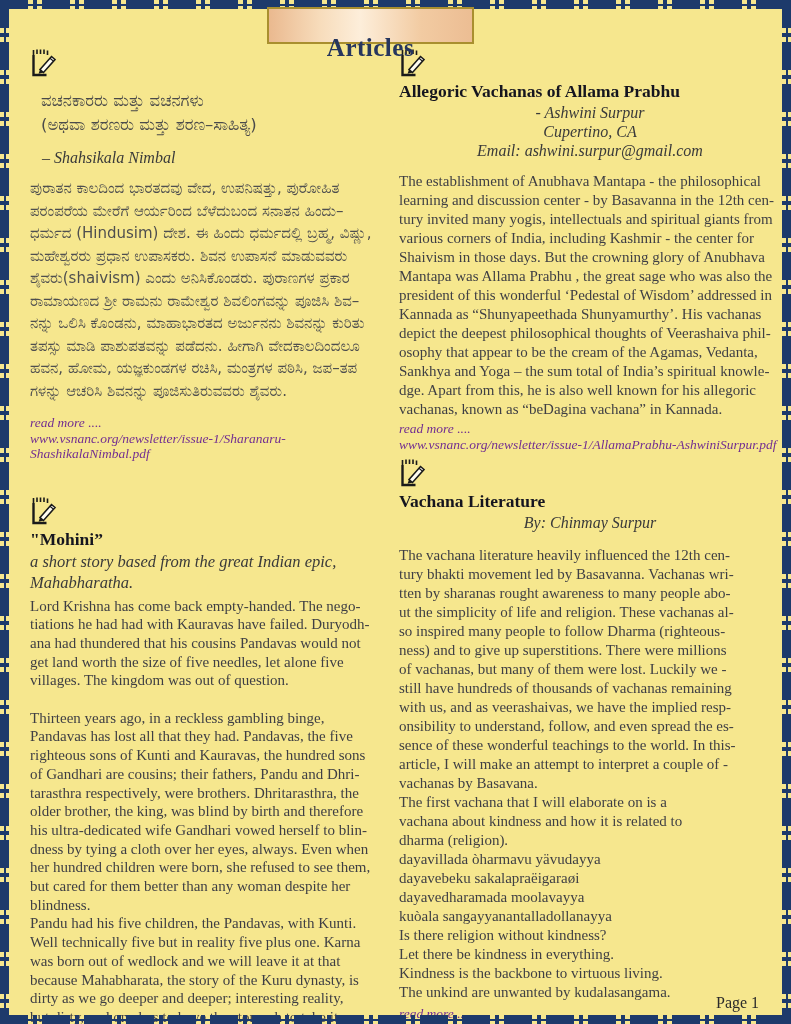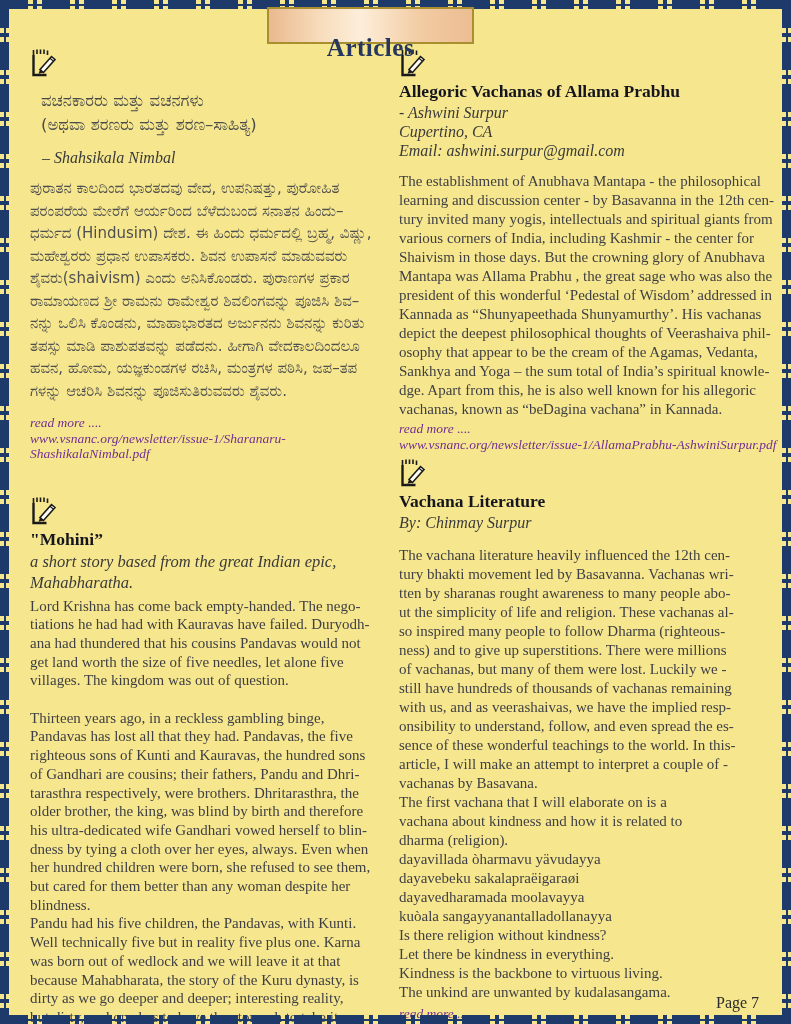--- a/index.html
+++ b/index.html
@@ -20,21 +20,21 @@
   .col{position:absolute;top:48px;}
   .col-left{left:30px;width:372px;}
   .col-right{left:399px;width:382px;}
   .icon{display:block;height:30px;margin:0 0 2px 0;}
   .multiline{white-space:pre-line;}
   .kn-title{font-family:"DejaVu Sans","Liberation Sans",sans-serif;font-weight:normal;
     font-size:16.5px;line-height:24px;color:#4a4a4a;margin:11px;}
   .kn-body{font-family:"DejaVu Sans","Liberation Sans",sans-serif;font-size:15px;
     line-height:22.5px;color:#4f4f4f;margin:10px 0 0 0;}
   .author{font-style:italic;font-size:16px;line-height:19px;color:#3a3a3a;margin:2px 0 0 12px;}
-  .byline{font-style:italic;font-size:16px;line-height:19px;color:#3a3a3a;margin:1px 0 0 0;}
+  .byline{font-style:italic;font-size:16px;line-height:19px;color:#3a3a3a;margin:1px 0 0 0;text-align:center;}
   .en-title{font-weight:bold;font-size:17.5px;line-height:22px;color:#15151f;margin:0;}
   .subtitle{font-style:italic;font-size:16.5px;line-height:21px;color:#3a3a3a;margin:1px 0 0 0;}
   .body-text{font-size:15px;line-height:18.7px;color:#3f3f44;margin:4px 0 0 0;}
   .rm{margin-top:13px;}
   .rm .read-more,.rm .url{display:block;font-style:italic;font-size:13.5px;line-height:15.5px;
     color:#722e91;text-decoration:none;cursor:pointer;}
   .sec2-left{margin-top:34px;}
   .sec2-right{margin-top:6px;}
   .page-num{position:absolute;left:716px;top:994px;font-size:16px;color:#2b2b2b;z-index:6;}
 </style>
@@ -194,13 +194,13 @@
 Kindness is the backbone to virtuous living.
 The unkind are unwanted by kudalasangama.</div>
     <div class="rm" style="margin-top:4px;">
       <span class="read-more">read more ....</span>
       <span class="url">www.vsnanc.org/newsletter/issue-1/Basavanna-ChinmaySurpur.pdf</span>
     </div>
   </div>
 
 </div>
 
-<div class="page-num">Page 7</div>
+<div class="page-num">Page 1</div>
 
 </body></html>

